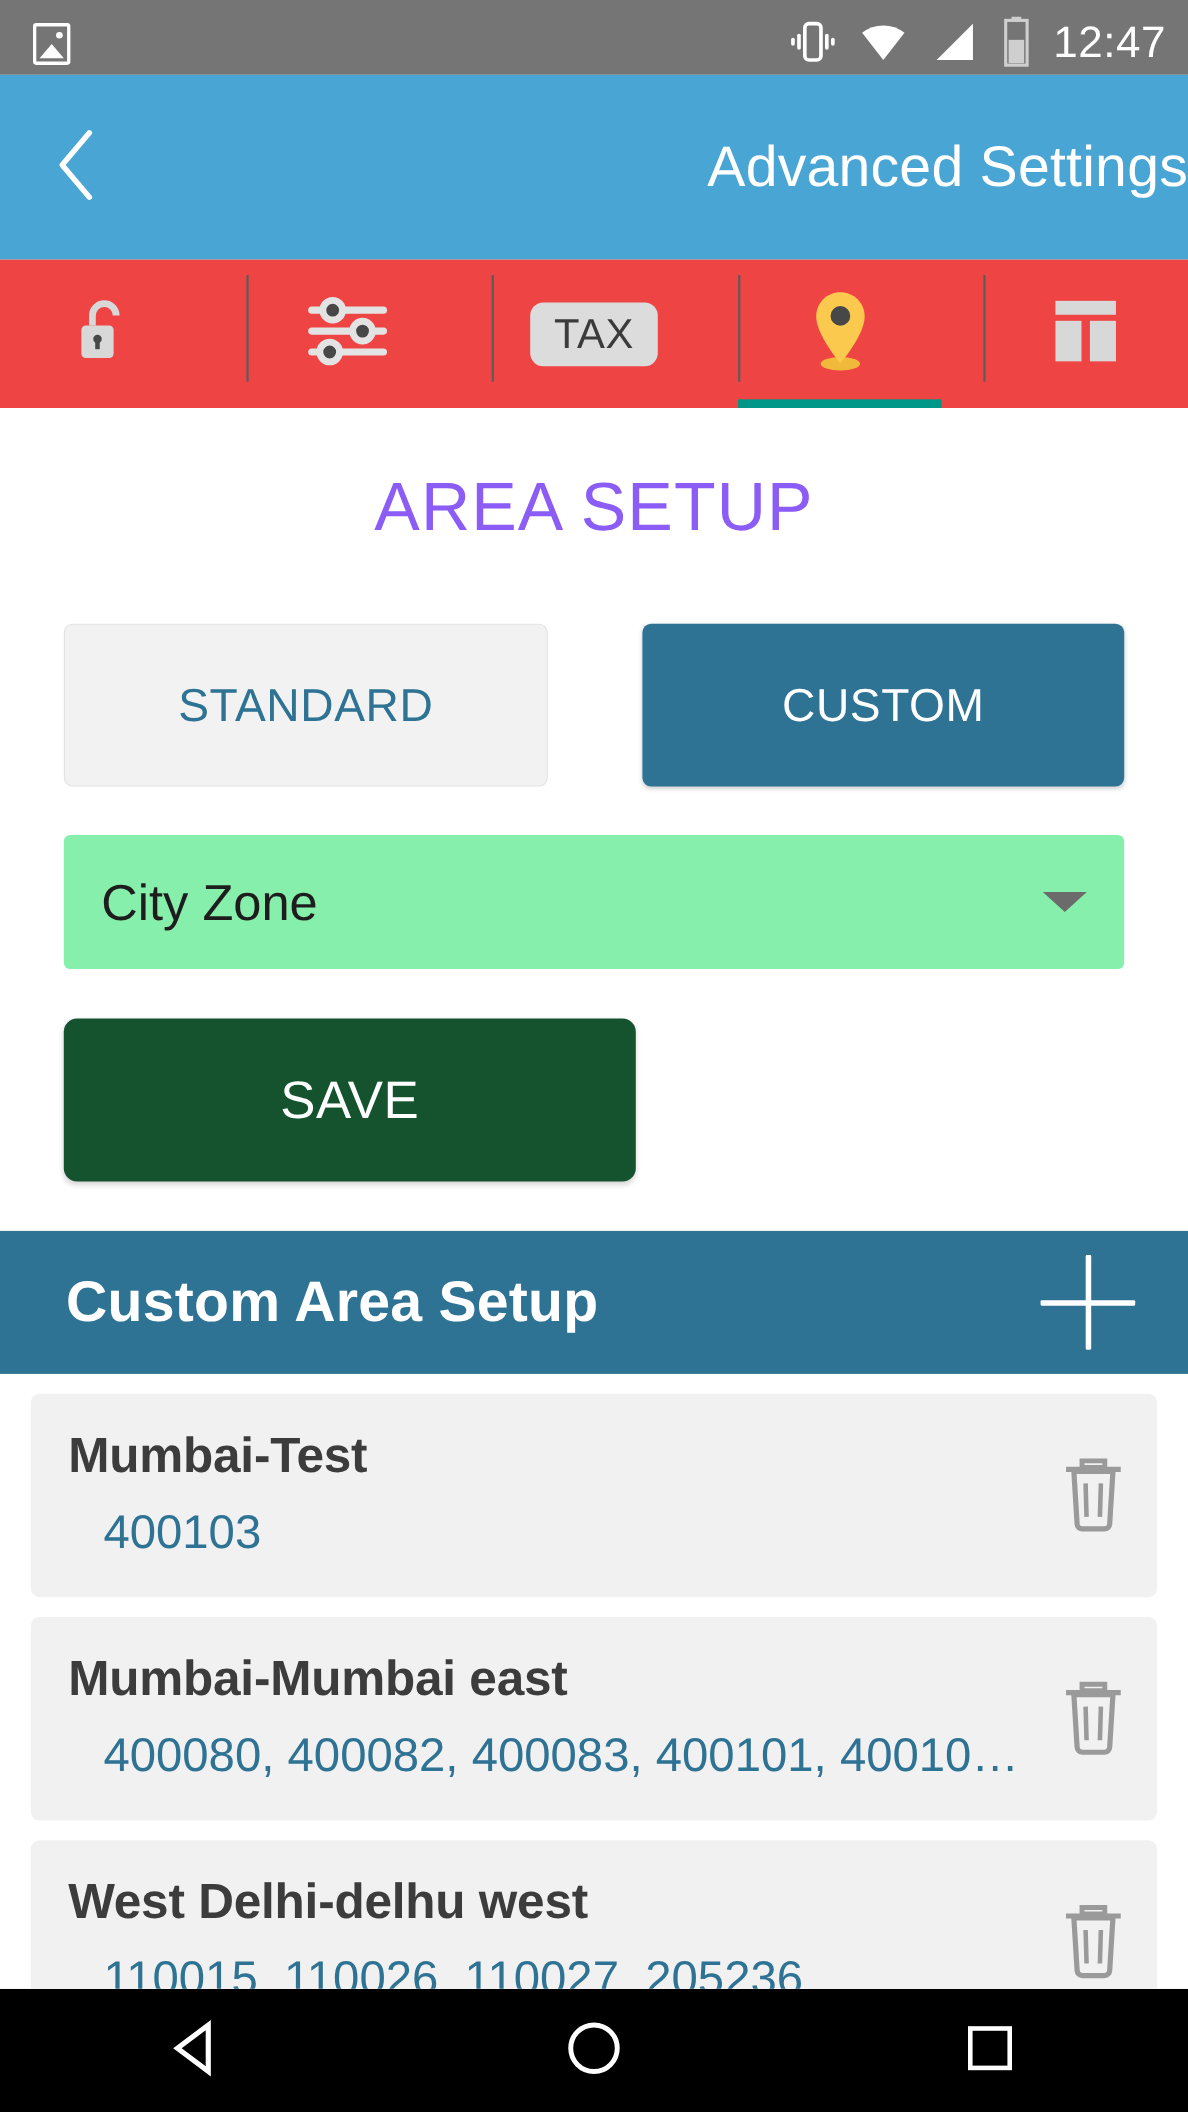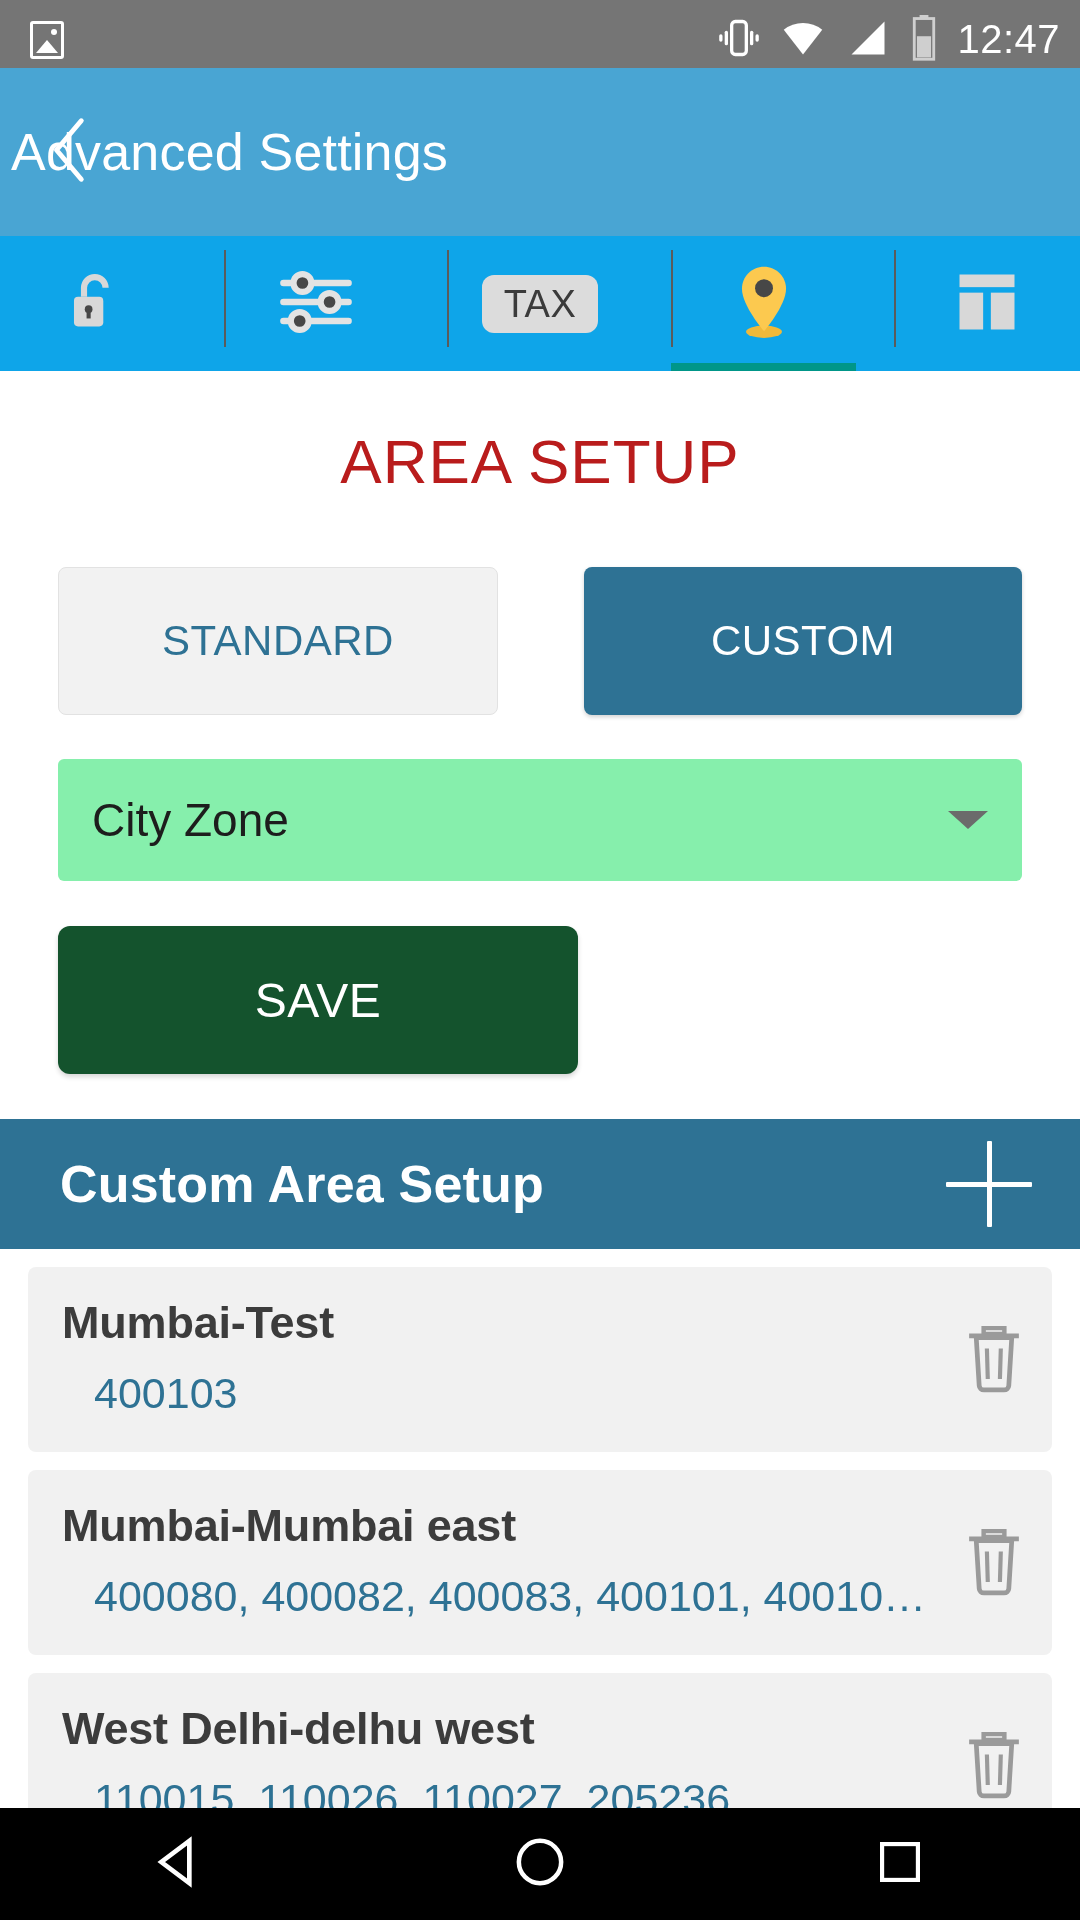--- a/index.html
+++ b/index.html
@@ -33,49 +33,49 @@
     content:""; position:absolute; right:4px; top:5px; width:6px;height:6px;border-radius:50%;background:#fff;
   }
 
   
   .appbar {
     flex:0 0 168px; background:#49a5d3;
     display:flex; align-items:center; position:relative;
   }
   .back-btn { width:140px; display:flex; align-items:center; justify-content:center; cursor:pointer; }
   .appbar-title {
-    position:absolute; left:11px; right:0; text-align:left;
+    position:absolute; left:11px; right:0; text-align:right;
     color:#ffffff; font-size:52px; font-weight:400; letter-spacing:.2px;
     pointer-events:none;
   }
 
   
   .tabbar {
-    flex:0 0 135px; background:#0ea5e9; display:flex; position:relative;gap:38px;
+    flex:0 0 135px; background:#ef4444; display:flex; position:relative;gap:38px;
   }
   .tab {
     flex:1 1 0; display:flex; align-items:center; justify-content:center;
     position:relative; cursor:pointer;
   }
   .tab + .tab:before {
     content:""; position:absolute; left:0; top:14px; bottom:24px; width:2px; background:#5b5b5b;
   }
   .tab.active:after {
     content:""; position:absolute; left:0; right:0; bottom:0; height:8px; background:#009688;
   }
   .tax-chip {
     background:#dcdcdc; color:#3b3b3b; border-radius:12px;
     padding:10px 22px; font-size:38px; font-weight:400; letter-spacing:.5px;
     line-height:1;
   }
 
   
   .content { flex:1 1 auto; background:#ffffff; overflow:hidden; position:relative; }
   .page-title {
-    text-align:center; color:#b91c1c; font-size:62px; font-weight:400;
+    text-align:center; color:#8b5cf6; font-size:62px; font-weight:400;
     letter-spacing:1px; margin-top:55px;
   }
   .seg-row { display:flex; gap:86px; padding:0 58px; margin-top:70px; }
   .seg-btn {
     flex:1 1 0; height:148px; border-radius:8px;
     display:flex; align-items:center; justify-content:center;
     font-size:42px; letter-spacing:.5px; cursor:pointer;
   }
   .seg-btn.inactive { background:#f2f2f2; color:#2e7294; border:1px solid #e2e2e2; }
   .seg-btn.active    { background:#2e7294; color:#ffffff; box-shadow:0 2px 4px rgba(0,0,0,.18); }

